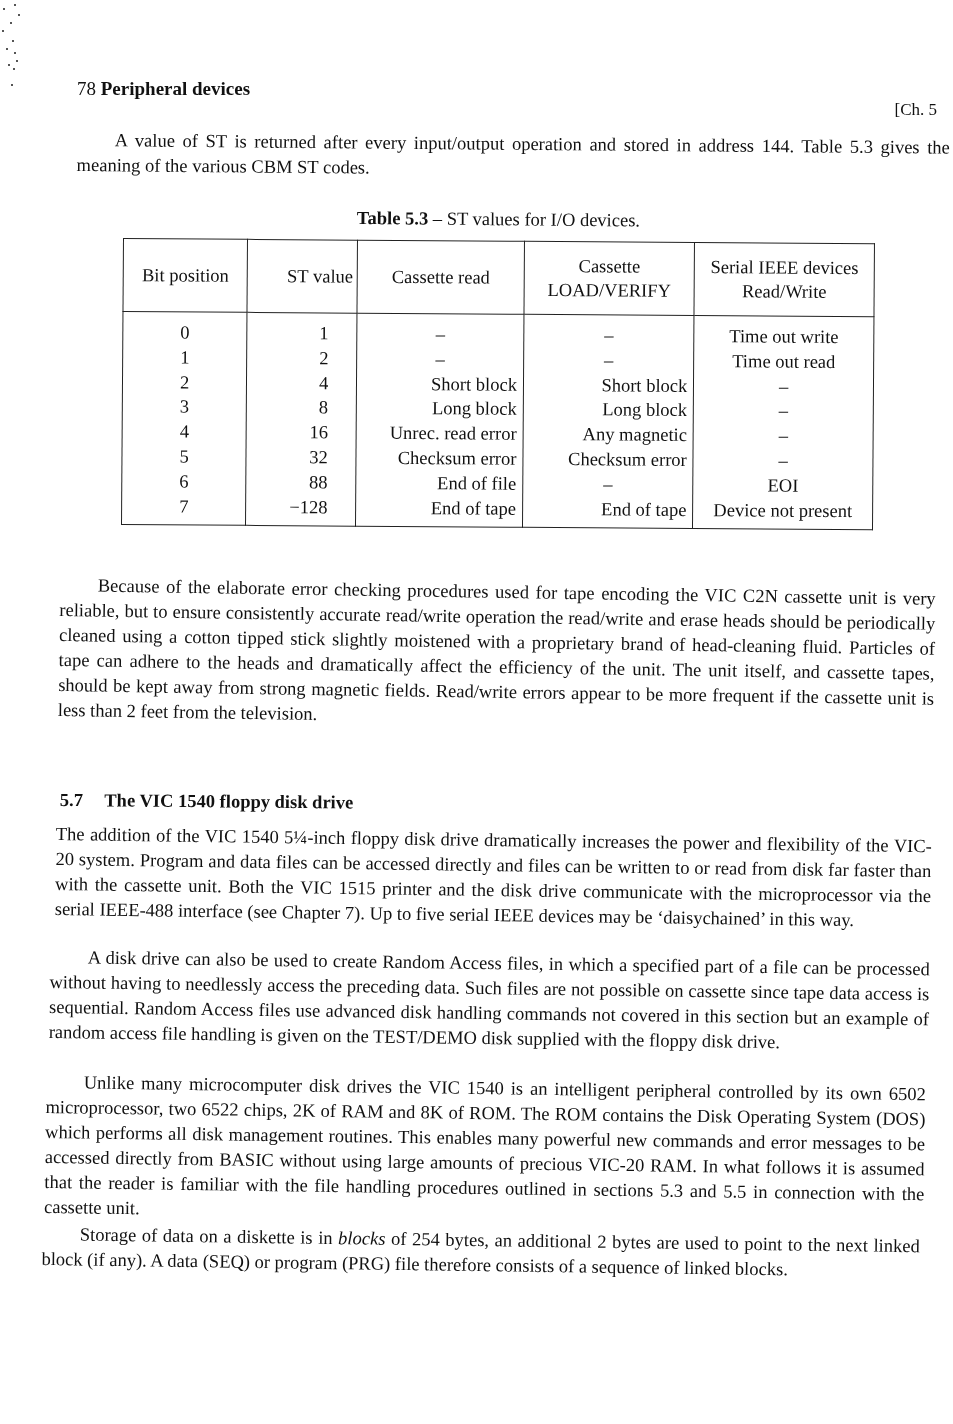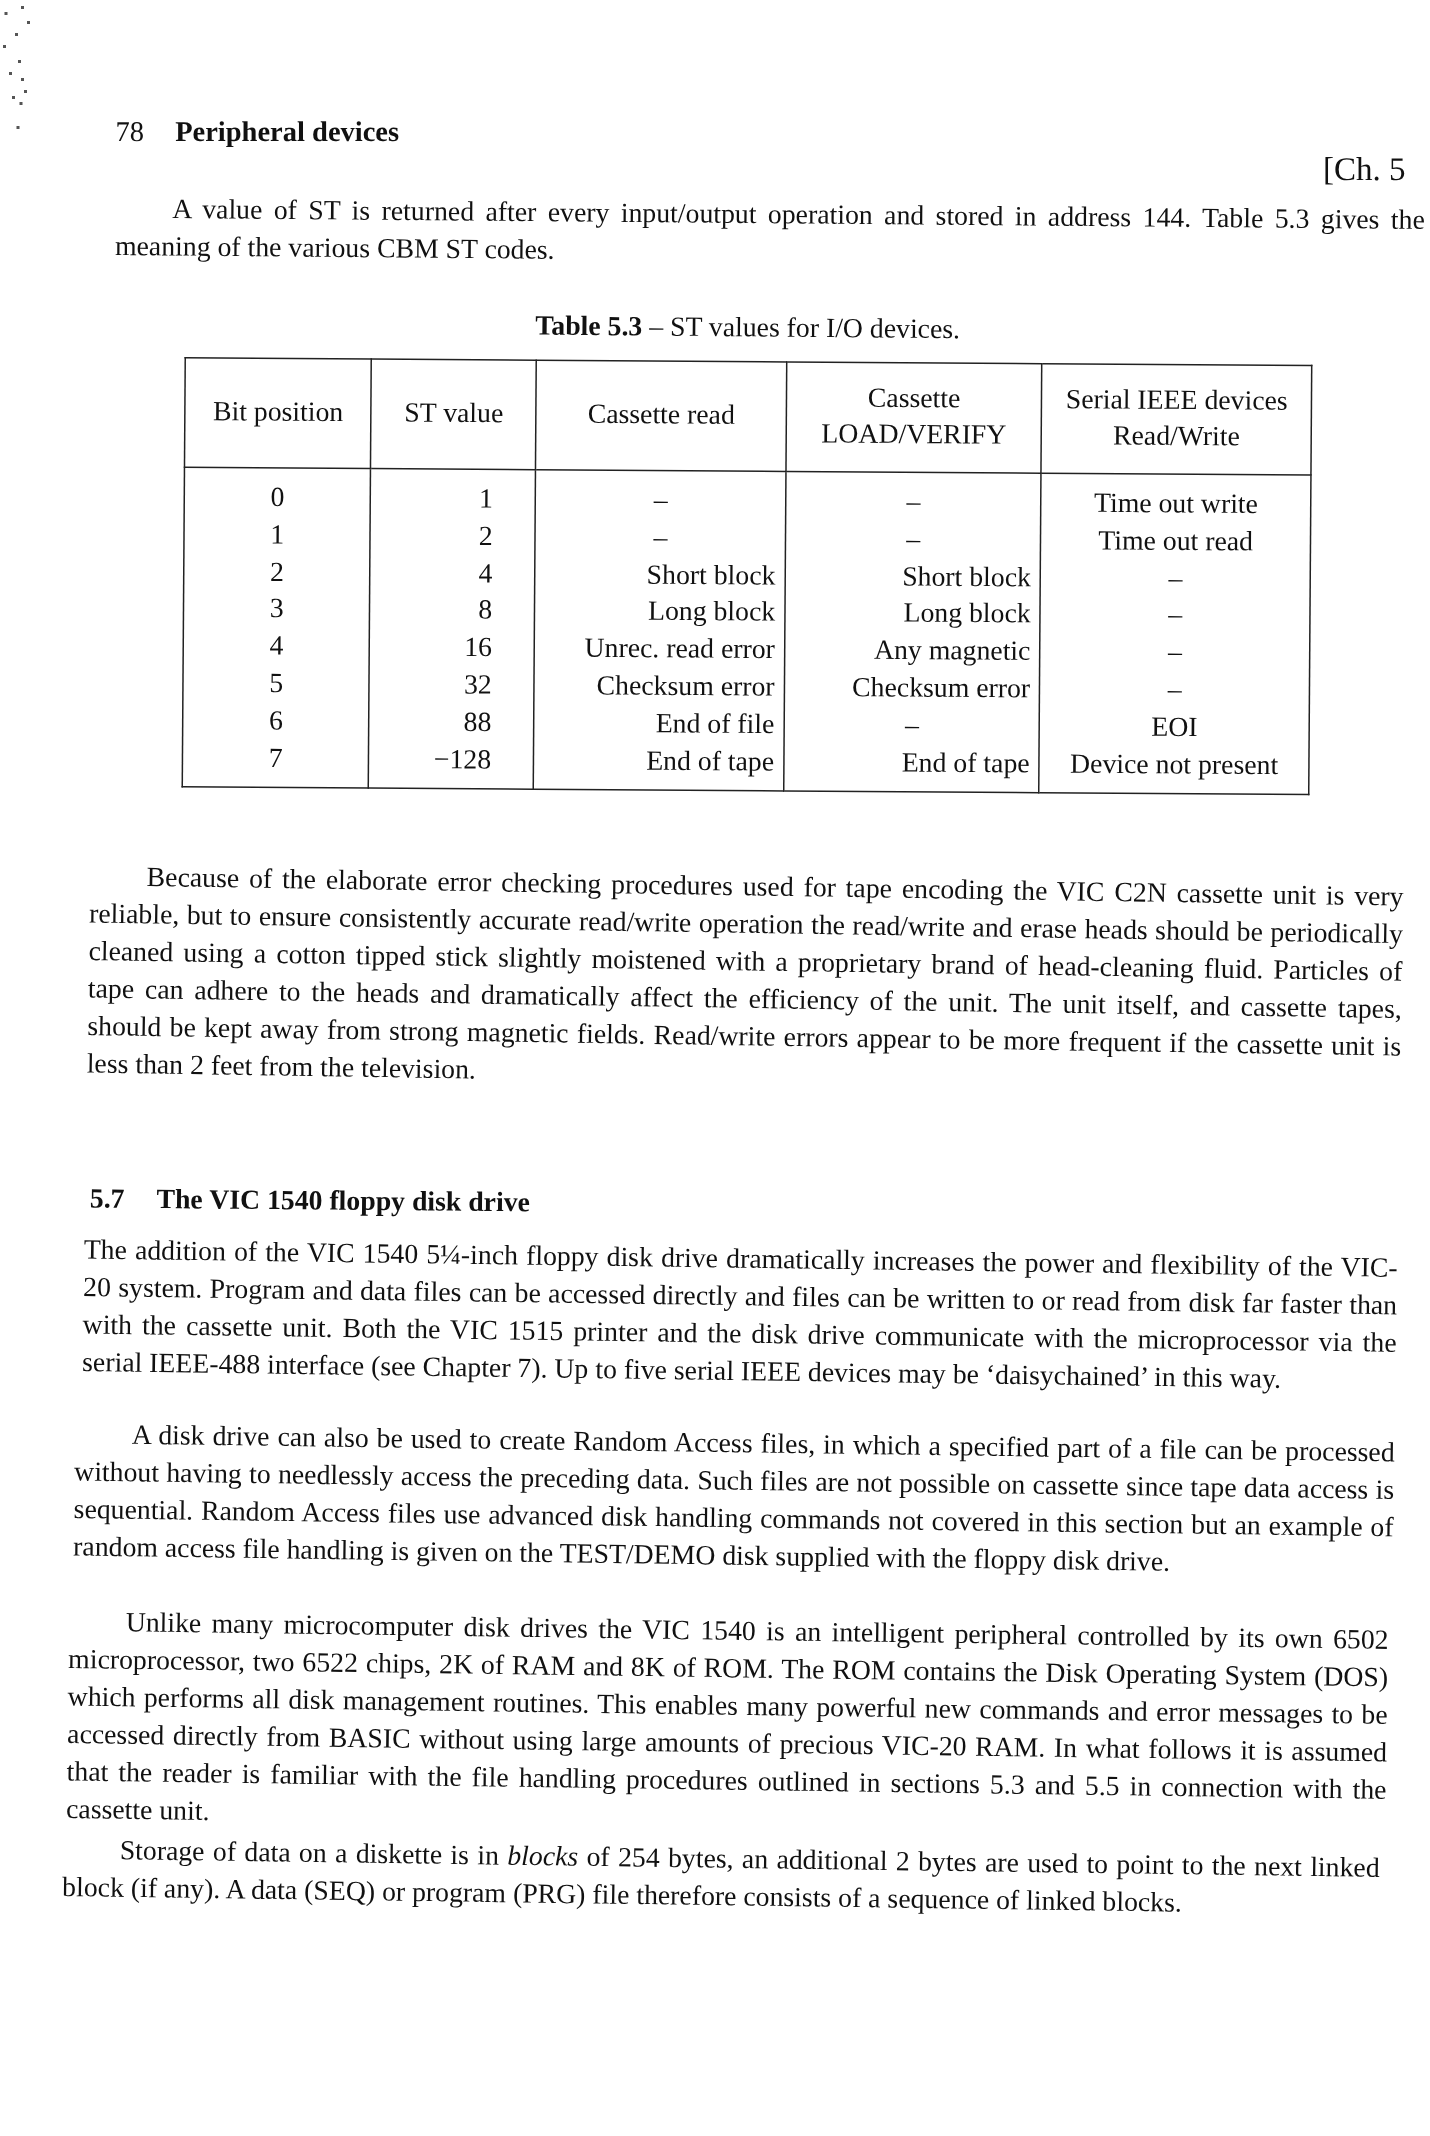--- a/index.html
+++ b/index.html
@@ -3,23 +3,23 @@
 <meta charset="utf-8">
 <style>
   html, body { margin: 0; padding: 0; background: #ffffff; }
   body {
     width: 953px; height: 1424px; position: relative; overflow: hidden;
     font-family: "Liberation Serif", "DejaVu Serif", serif; color: #111;
   }
   .speckle { position: absolute; left: 0; top: 0; width: 30px; height: 110px; }
   .speckle i { position: absolute; width: 2px; height: 2px; background: #555; }
   .running-head { position: absolute; left: 77px; top: 78px; font-size: 19px; }
-  .running-head .pg { margin-right: 16px; }
+  .running-head .pg { }
   .running-head .ttl { font-weight: bold; margin-top: 40px; }
-  .chapter-ref { position: absolute; right: 16px; top: 100px; font-size: 22px; }
+  .chapter-ref { position: absolute; right: 16px; top: 100px; font-size: 17px; }
   .para {
     position: absolute; font-size: 18.5px; line-height: 25px; text-align: justify;
     transform-origin: left top;
   }
   .para p { margin: 0; text-indent: 38px; }
   .para p.noindent { text-indent: 0; }
   .intro { left: 77px; top: 128px; width: 873px; transform: rotate(0.5deg); }
   .table-caption { position: absolute; left: 357px; top: 208px; font-size: 18.5px; transform: rotate(0.5deg); transform-origin: left top; }
   .table-caption b { font-weight: bold; }
   .st-table {
@@ -75,21 +75,21 @@
 </div>
 
 <div class="table-caption">
   <b>Table 5.3</b><span> – ST values for I/O devices.</span>
 </div>
 
 <table class="st-table">
   <thead>
     <tr>
       <th class="c-bit">Bit position</th>
-      <th class="c-st" style="text-align:center;padding-right:4px">ST value</th>
+      <th class="c-st" style="padding-right:4px">ST value</th>
       <th class="c-read">Cassette read</th>
       <th class="c-load">Cassette LOAD/VERIFY</th>
       <th class="c-ieee">Serial IEEE devices Read/Write</th>
     </tr>
   </thead>
   <tbody>
     <tr>
       <td class="c-bit" id="col-bit">
           <span class="cell-line">0</span>
           <span class="cell-line">1</span>

